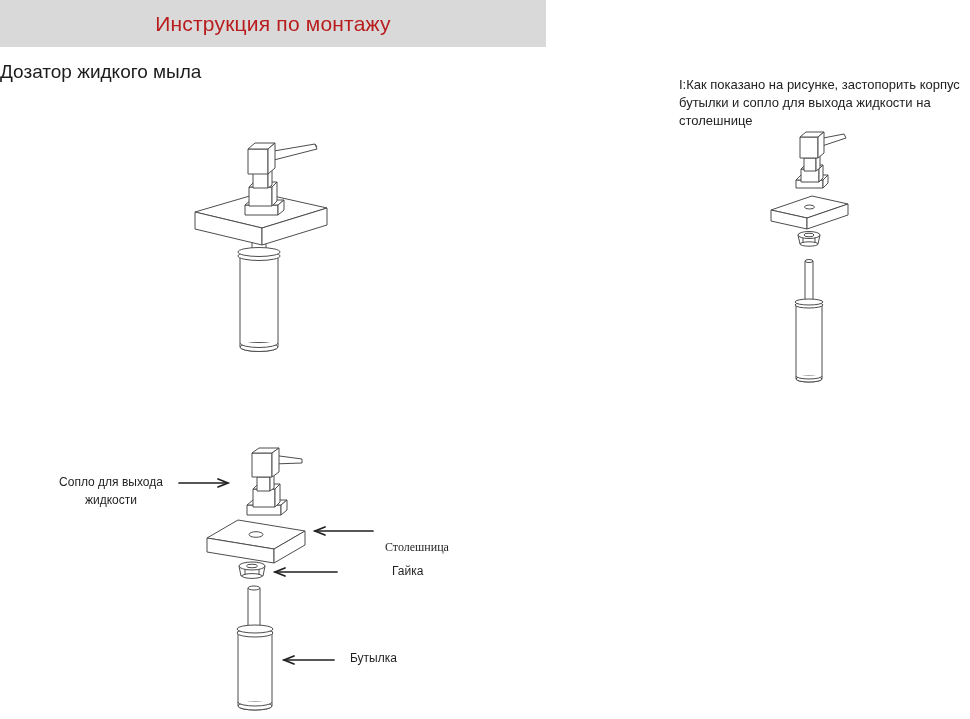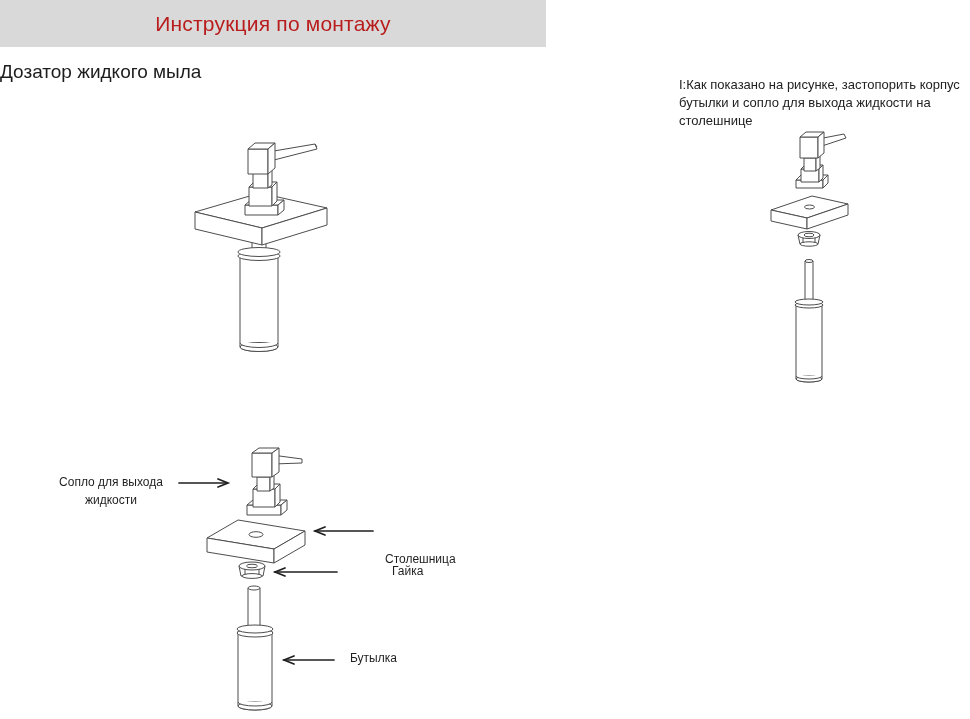--- a/index.html
+++ b/index.html
@@ -158,21 +158,21 @@
 
 <div class="part-label center" style="left:36px;top:473px;width:150px;">
   <span>Сопло для выхода</span><br>
   <span>жидкости</span>
 </div>
 <svg class="arrow" style="left:178px;top:476px" width="52" height="14" viewBox="0 0 52 14">
   <line x1="1" y1="7" x2="49" y2="7"></line>
   <polyline points="40,3 50,7 40,11"></polyline>
 </svg>
 
-<div class="part-label" style="left:385px;top:552px;">Столешница</div>
+<div class="part-label" style="left:385px;top:540px;font-family:Liberation Serif, serif;">Столешница</div>
 <svg class="arrow" style="left:313px;top:524px" width="62" height="14" viewBox="0 0 62 14">
   <line x1="2" y1="7" x2="60" y2="7"></line>
   <polyline points="12,3 2,7 12,11"></polyline>
 </svg>
 
 <div class="part-label" style="left:392px;top:564px;">Гайка</div>
 <svg class="arrow" style="left:273px;top:565px" width="66" height="14" viewBox="0 0 66 14">
   <line x1="2" y1="7" x2="64" y2="7"></line>
   <polyline points="12,3 2,7 12,11"></polyline>
 </svg>

